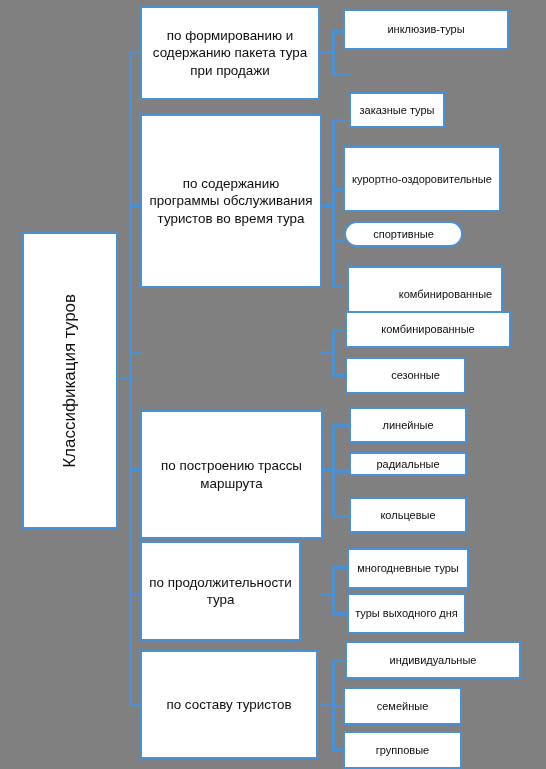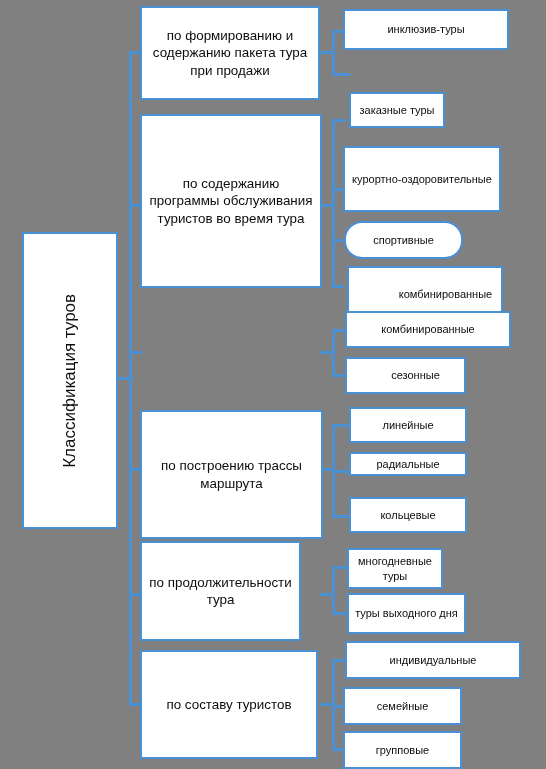--- a/index.html
+++ b/index.html
@@ -131,21 +131,21 @@
   <div class="box l3" style="left:343px; top:9px; width:166px; height:41px;">
     <span>инклюзив-туры</span>
   </div>
   <div class="box l3" style="left:349px; top:56px; width:96px; height:36px;margin-top:36px;">
     <span>заказные туры</span>
   </div>
 
   <div class="box l3" style="left:343px; top:146px; width:158px; height:66px;">
     <span>курортно-оздоровительные</span>
   </div>
-  <div class="box l3" style="left:344px; top:221px; width:119px; height:38px;border-radius:18px;">
+  <div class="box l3" style="left:344px; top:221px; width:119px; height:26px;border-radius:18px;">
     <span>спортивные</span>
   </div>
   <div class="box l3" style="left:347px; top:266px; width:156px; height:56px;padding-left:47px;">
     <span>комбинированные</span>
   </div>
 
   <div class="box l3" style="left:345px; top:311px; width:166px; height:37px;">
     <span>комбинированные</span>
   </div>
   <div class="box l3" style="left:345px; top:357px; width:121px; height:37px;padding-left:26px;">
@@ -155,21 +155,21 @@
   <div class="box l3" style="left:349px; top:407px; width:118px; height:36px;">
     <span>линейные</span>
   </div>
   <div class="box l3" style="left:349px; top:452px; width:118px; height:24px;">
     <span>радиальные</span>
   </div>
   <div class="box l3" style="left:349px; top:497px; width:118px; height:36px;">
     <span>кольцевые</span>
   </div>
 
-  <div class="box l3" style="left:347px; top:548px; width:96px; height:41px;">
+  <div class="box l3" style="left:347px; top:548px; width:122px; height:41px;">
     <span>многодневные туры</span>
   </div>
   <div class="box l3" style="left:347px; top:593px; width:119px; height:41px;">
     <span>туры выходного дня</span>
   </div>
 
   <div class="box l3" style="left:345px; top:641px; width:176px; height:38px;">
     <span>индивидуальные</span>
   </div>
   <div class="box l3" style="left:343px; top:687px; width:119px; height:38px;">

